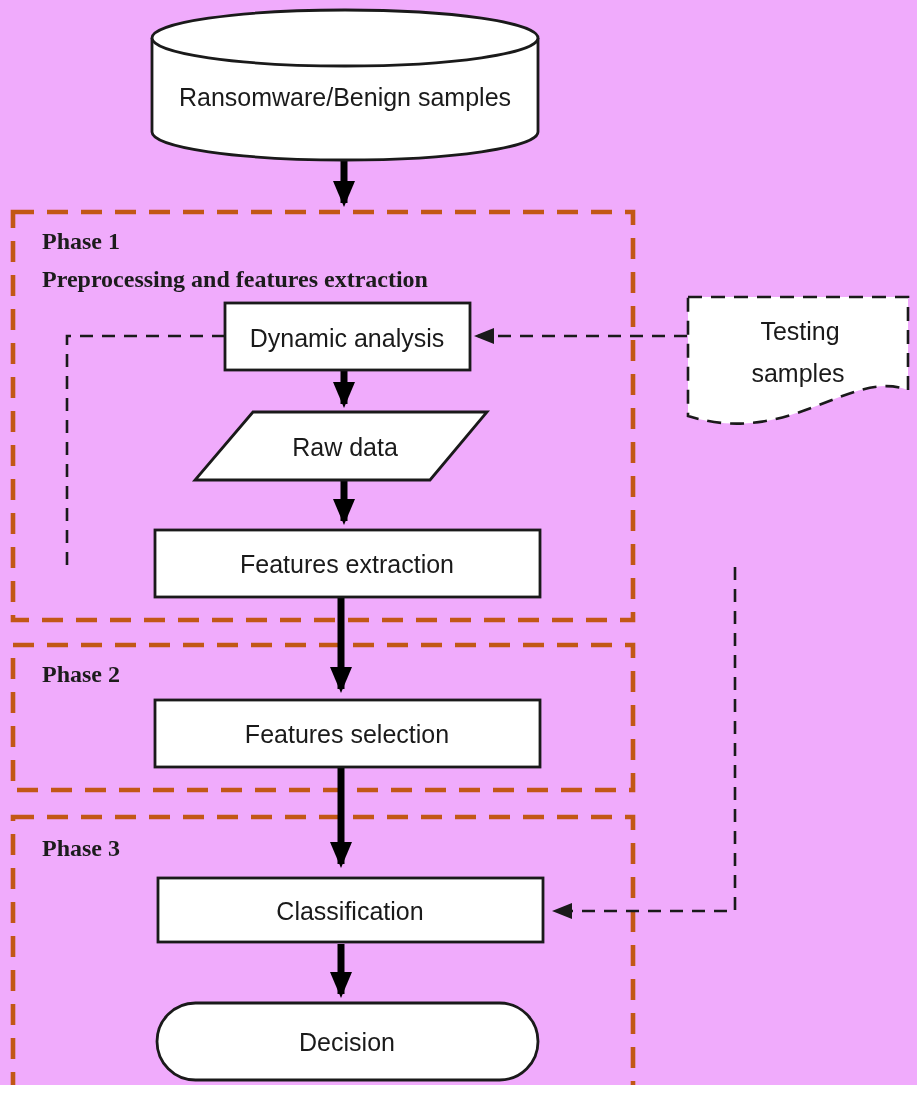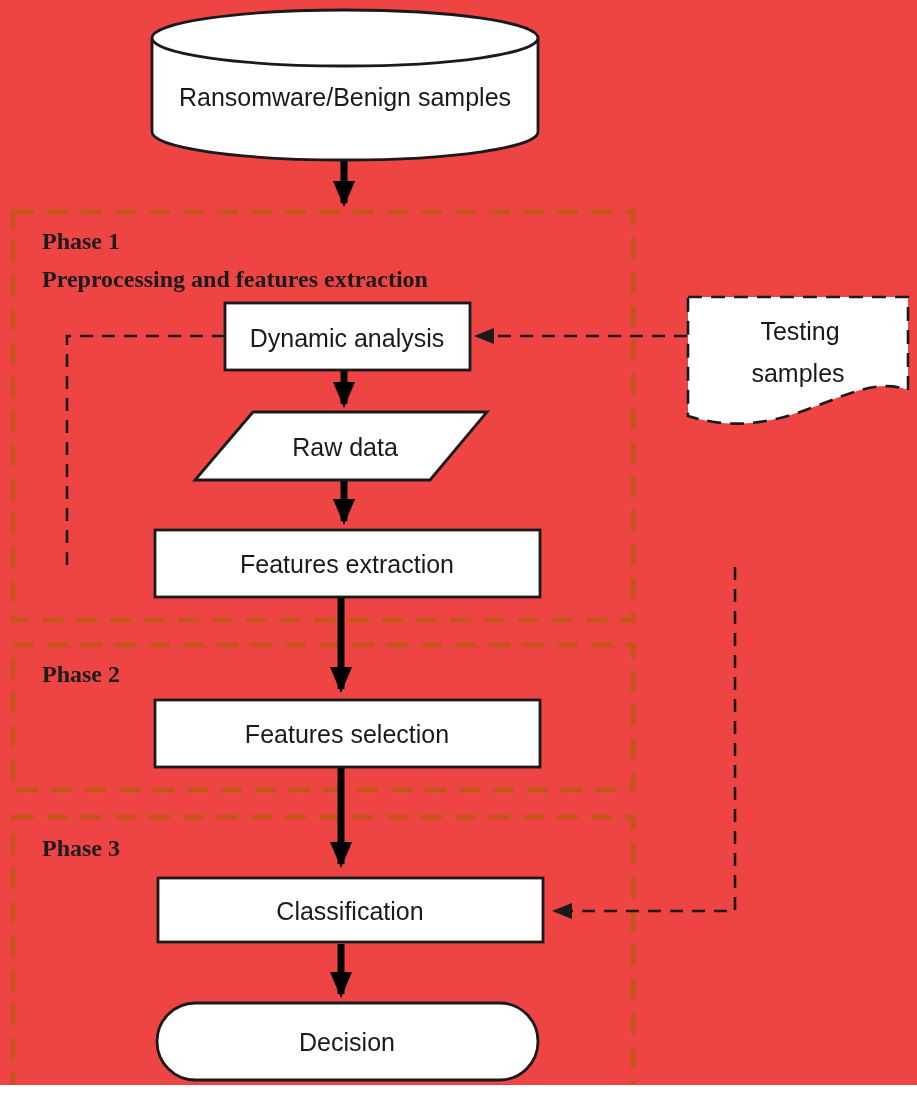--- a/index.html
+++ b/index.html
@@ -1,16 +1,16 @@
 <!DOCTYPE html>
 <html><head>
 <meta charset="utf-8">
 <style>
   html, body { margin: 0; padding: 0; background: #ffffff; }
-  .stage { position: relative; width: 917px; height: 1085px; background: #ef4444; overflow: hidden; }
+  .stage { position: relative; width: 917px; height: 1085px; background: #f0abfc; overflow: hidden; }
   svg { display: block; }
 
   .shape {
     fill: #ffffff;
     stroke: #1a1a1a;
     stroke-width: 2.8;
   }
   .phase-rect {
     fill: none;
     stroke-width: 4.6;

